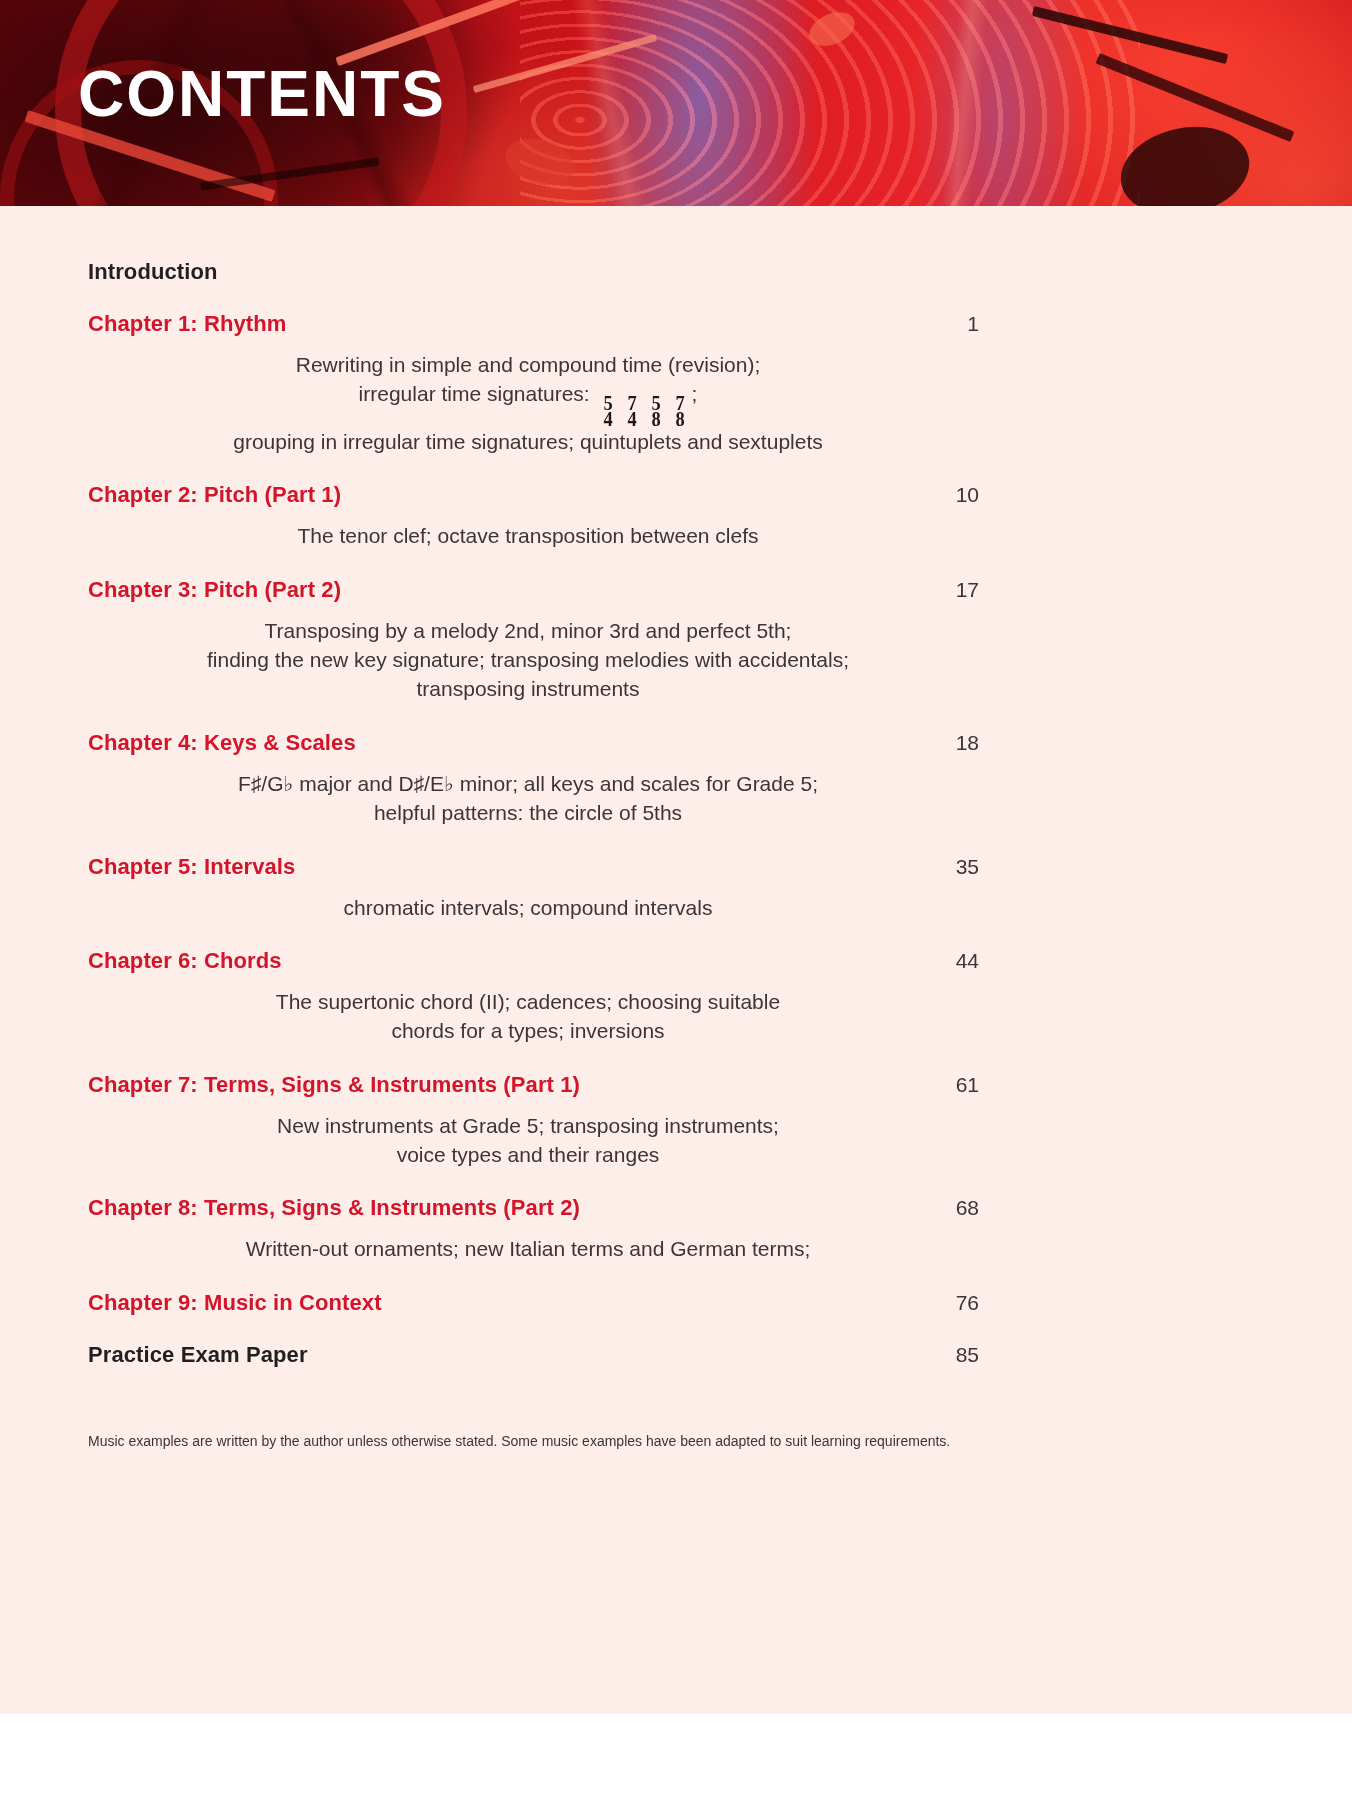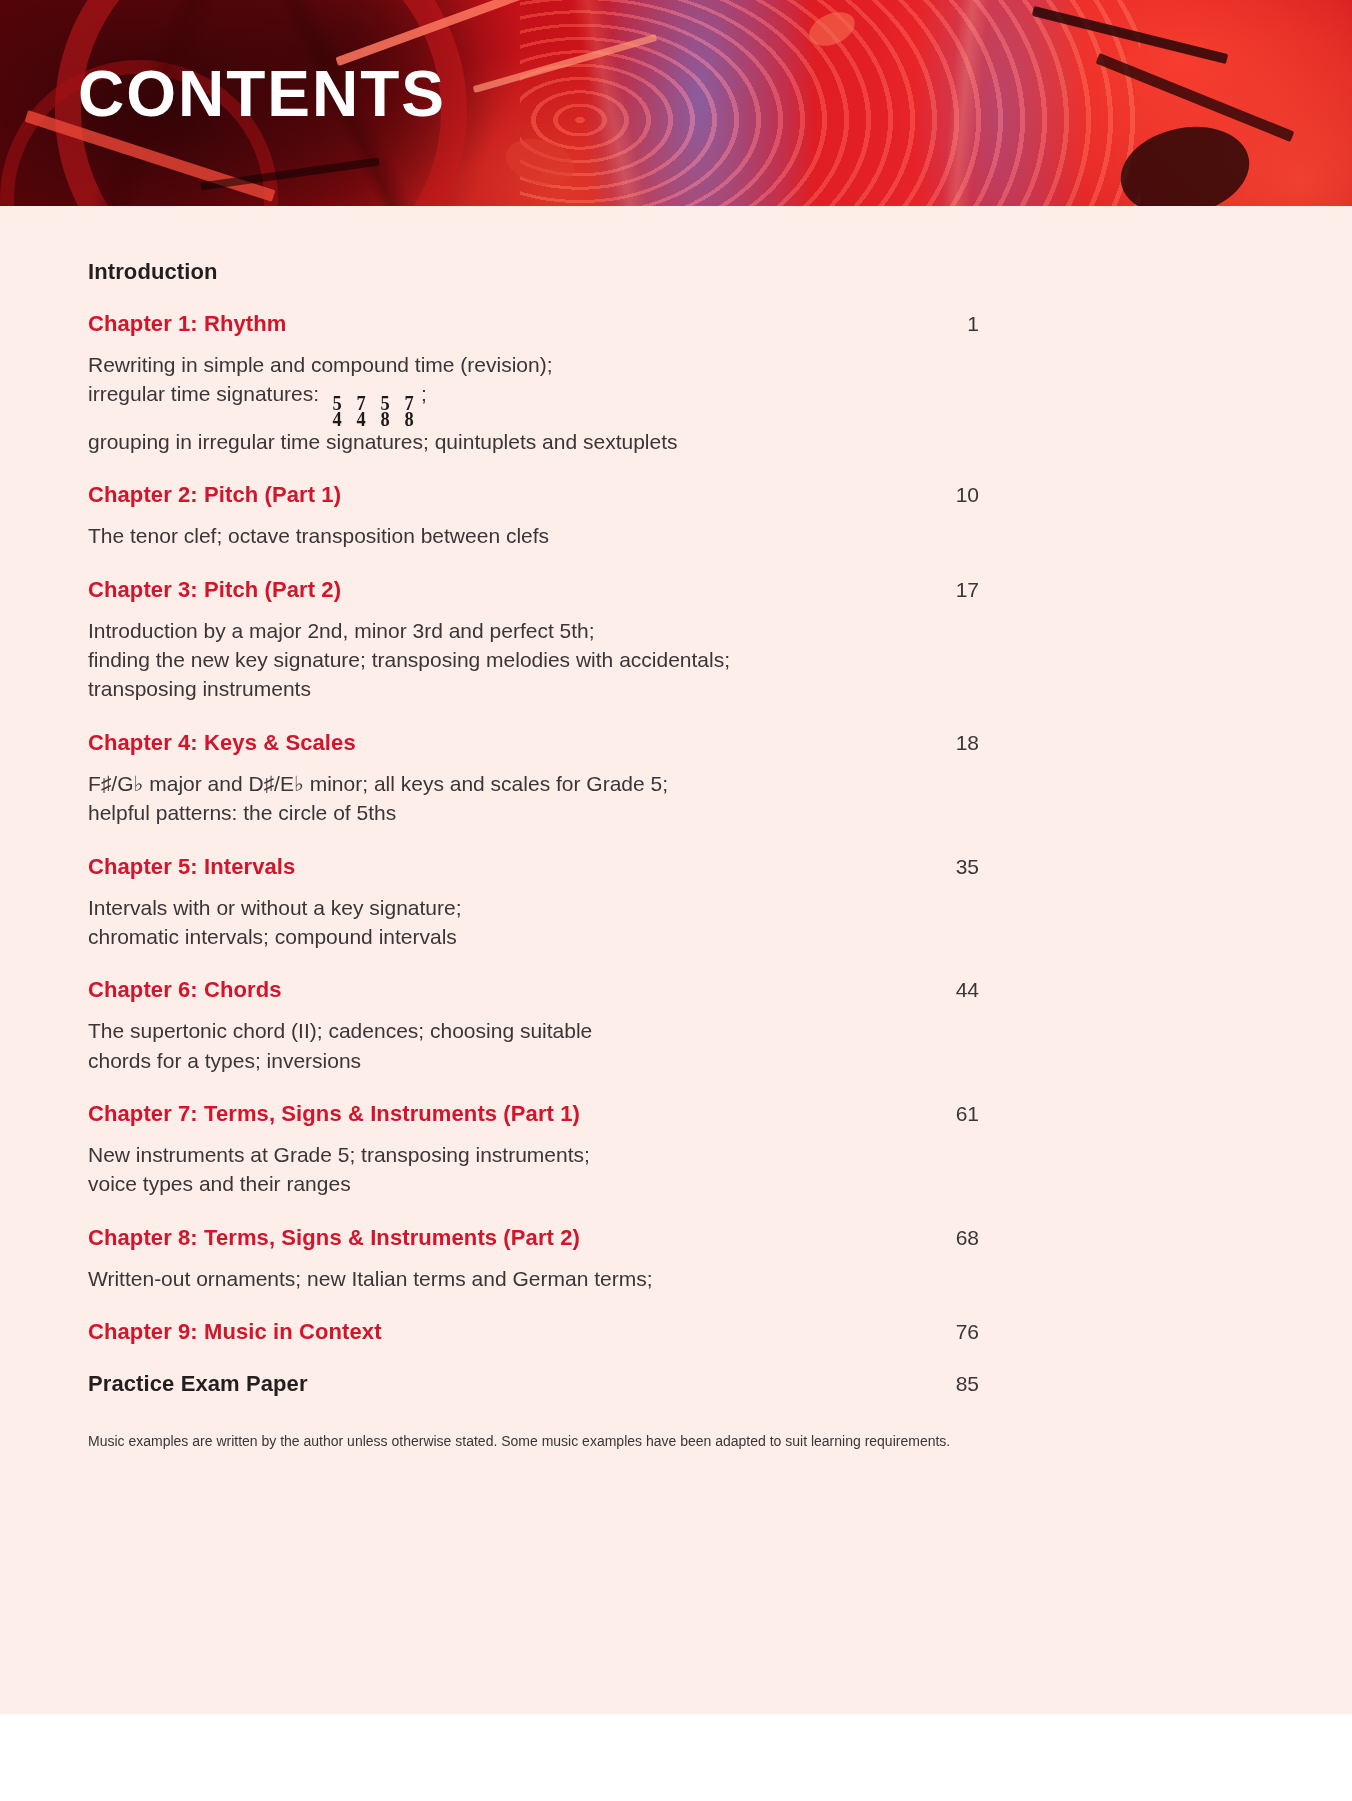--- a/index.html
+++ b/index.html
@@ -147,20 +147,21 @@
     text-align: right;
     padding-right: 18px;
   }
   .entry-desc {
     margin-top: 13px;
     font-size: 21px;
     line-height: 1.40;
     color: #3b3537;
     max-width: 880px;
     font-weight: normal;
+    text-align: center;
   }
   .entry-desc .ln { display: block; }
 
   
   .timesig {
     display: inline-flex;
     flex-direction: column;
     align-items: center;
     justify-content: center;
     vertical-align: -0.42em;
@@ -248,38 +249,37 @@
           <div class="entry-page">10</div>
         </div>
         <div class="entry-desc">
           <span class="ln">The tenor clef; octave transposition between clefs</span>
         </div>
         <div class="entry-row">
           <div class="entry-title">Chapter 3: Pitch (Part 2)</div>
           <div class="entry-page">17</div>
         </div>
         <div class="entry-desc">
-          <span class="ln">Introduction by a major 2nd, minor 3rd and perfect 5th;</span>
+          <span class="ln">Transposing by a melody 2nd, minor 3rd and perfect 5th;</span>
           <span class="ln">finding the new key signature; transposing melodies with accidentals;</span>
           <span class="ln">transposing instruments</span>
         </div>
         <div class="entry-row">
           <div class="entry-title">Chapter 4: Keys &amp; Scales</div>
           <div class="entry-page">18</div>
         </div>
         <div class="entry-desc">
           <span class="ln">F♯/G♭ major and D♯/E♭ minor; all keys and scales for Grade 5;</span>
           <span class="ln">helpful patterns: the circle of 5ths</span>
         </div>
         <div class="entry-row">
           <div class="entry-title">Chapter 5: Intervals</div>
           <div class="entry-page">35</div>
         </div>
         <div class="entry-desc">
-          <span class="ln">Intervals with or without a key signature;</span>
           <span class="ln">chromatic intervals; compound intervals</span>
         </div>
         <div class="entry-row">
           <div class="entry-title">Chapter 6: Chords</div>
           <div class="entry-page">44</div>
         </div>
         <div class="entry-desc">
           <span class="ln">The supertonic chord (II); cadences; choosing suitable</span>
           <span class="ln">chords for a types; inversions</span>
         </div>

